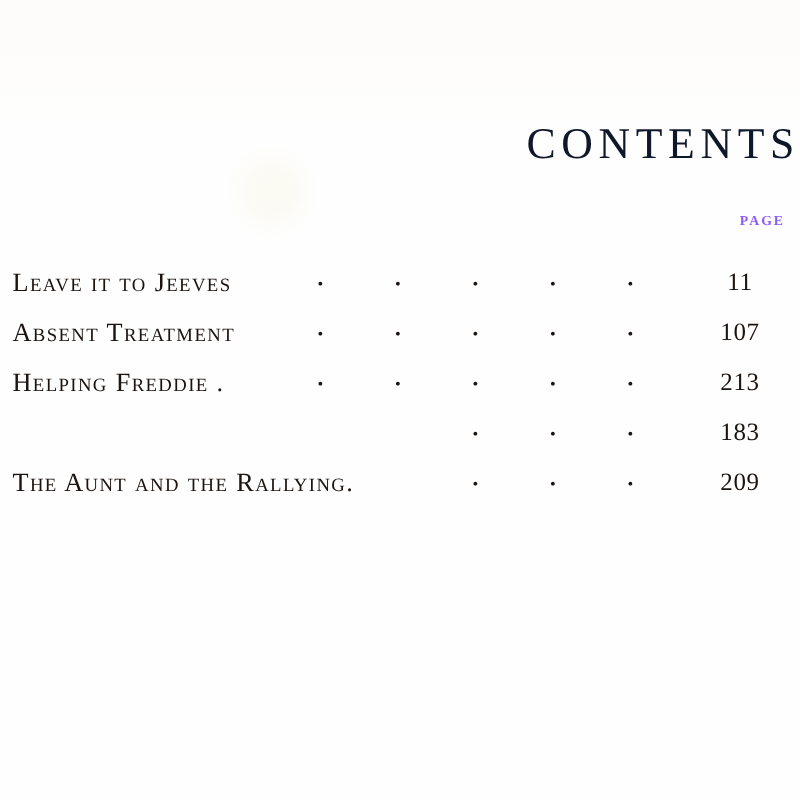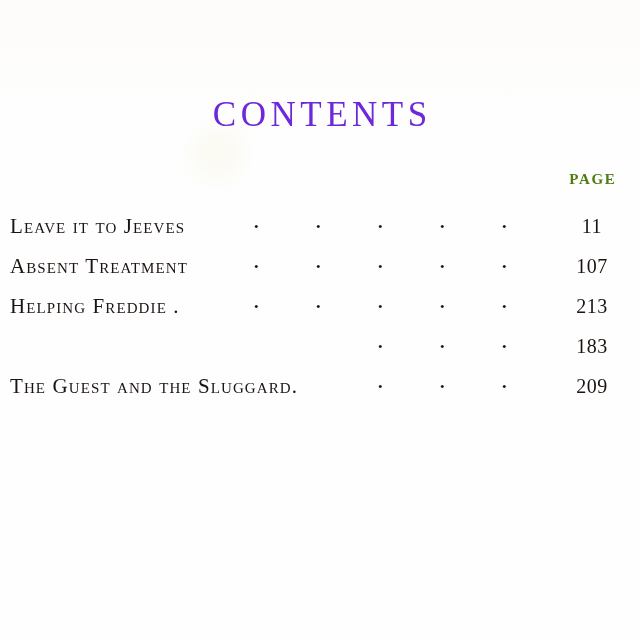--- a/index.html
+++ b/index.html
@@ -23,42 +23,42 @@
     box-sizing: border-box;
     background: #fefefe;
   }
 
   
   .toc-title {
     position: absolute;
     top: 97px;
     left: 0;
     width: 640px;
-    text-align: center;
+    text-align: right;
     font-size: 35px;
     letter-spacing: 4.5px;
     font-weight: 400;
-    color: #6d28d9;
+    color: #0f172a;
     text-indent: 4.5px;
     line-height: 1;
     font-family: "Liberation Serif", "DejaVu Serif", serif;
   }
 
   
   .page-col-header {
     position: absolute;
     top: 171px;
     left: 556px;
     width: 72px;
-    text-align: center;
-    font-size: 15px;
+    text-align: right;
+    font-size: 11px;
     font-weight: bold;
     letter-spacing: 1.6px;
     text-indent: 1.6px;
-    color: #4d7c0f;
+    color: #8b5cf6;
   }
 
   
   .toc-list {
     position: absolute;
     top: 213px;
     left: 0;
     width: 556px;
   }
 
@@ -149,19 +149,19 @@
       <div class="toc-row">
         <span class="entry-title">Helping Freddie .</span>
         <span class="leaders" style="left: 254px;"><span class="dot"></span><span class="dot"></span><span class="dot"></span><span class="dot"></span><span class="dot"></span></span>
         <span class="entry-page">213</span>
       </div>
       <div class="toc-row">
         <span class="leaders" style="left: 378px;"><span class="dot"></span><span class="dot"></span><span class="dot"></span></span>
         <span class="entry-page">183</span>
       </div>
       <div class="toc-row">
-        <span class="entry-title">The Guest and the Sluggard.</span>
+        <span class="entry-title">The Aunt and the Rallying.</span>
         <span class="leaders" style="left: 378px;"><span class="dot"></span><span class="dot"></span><span class="dot"></span></span>
         <span class="entry-page">209</span>
       </div>
     </div>
 
 </div>
 
 </body></html>

